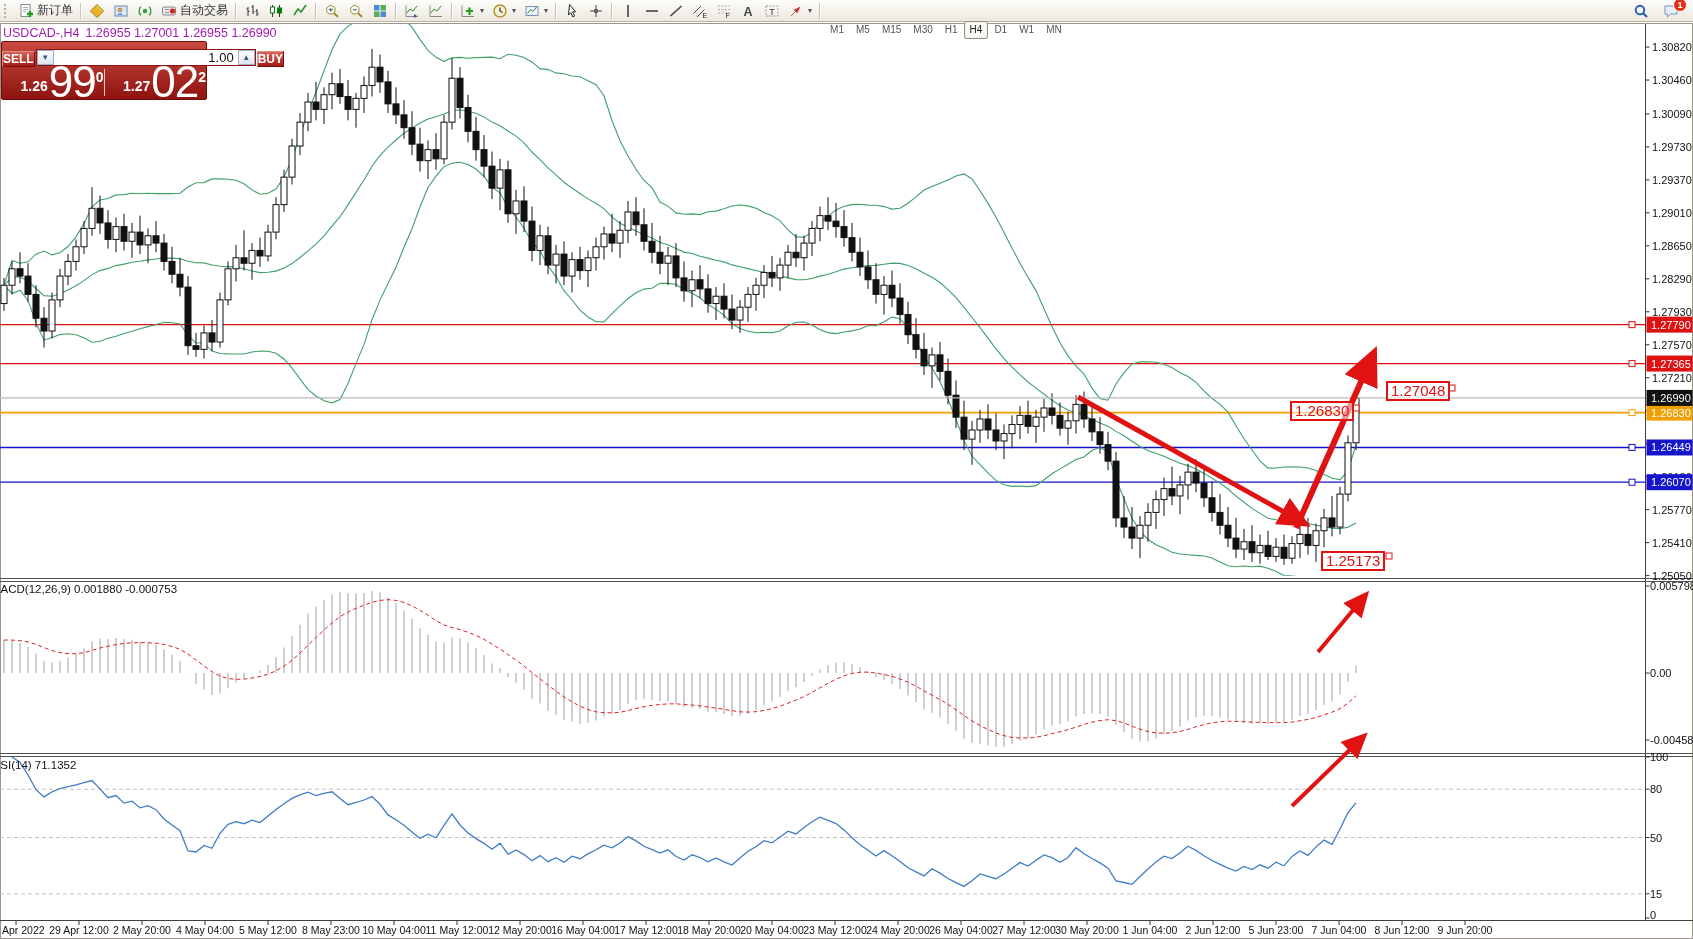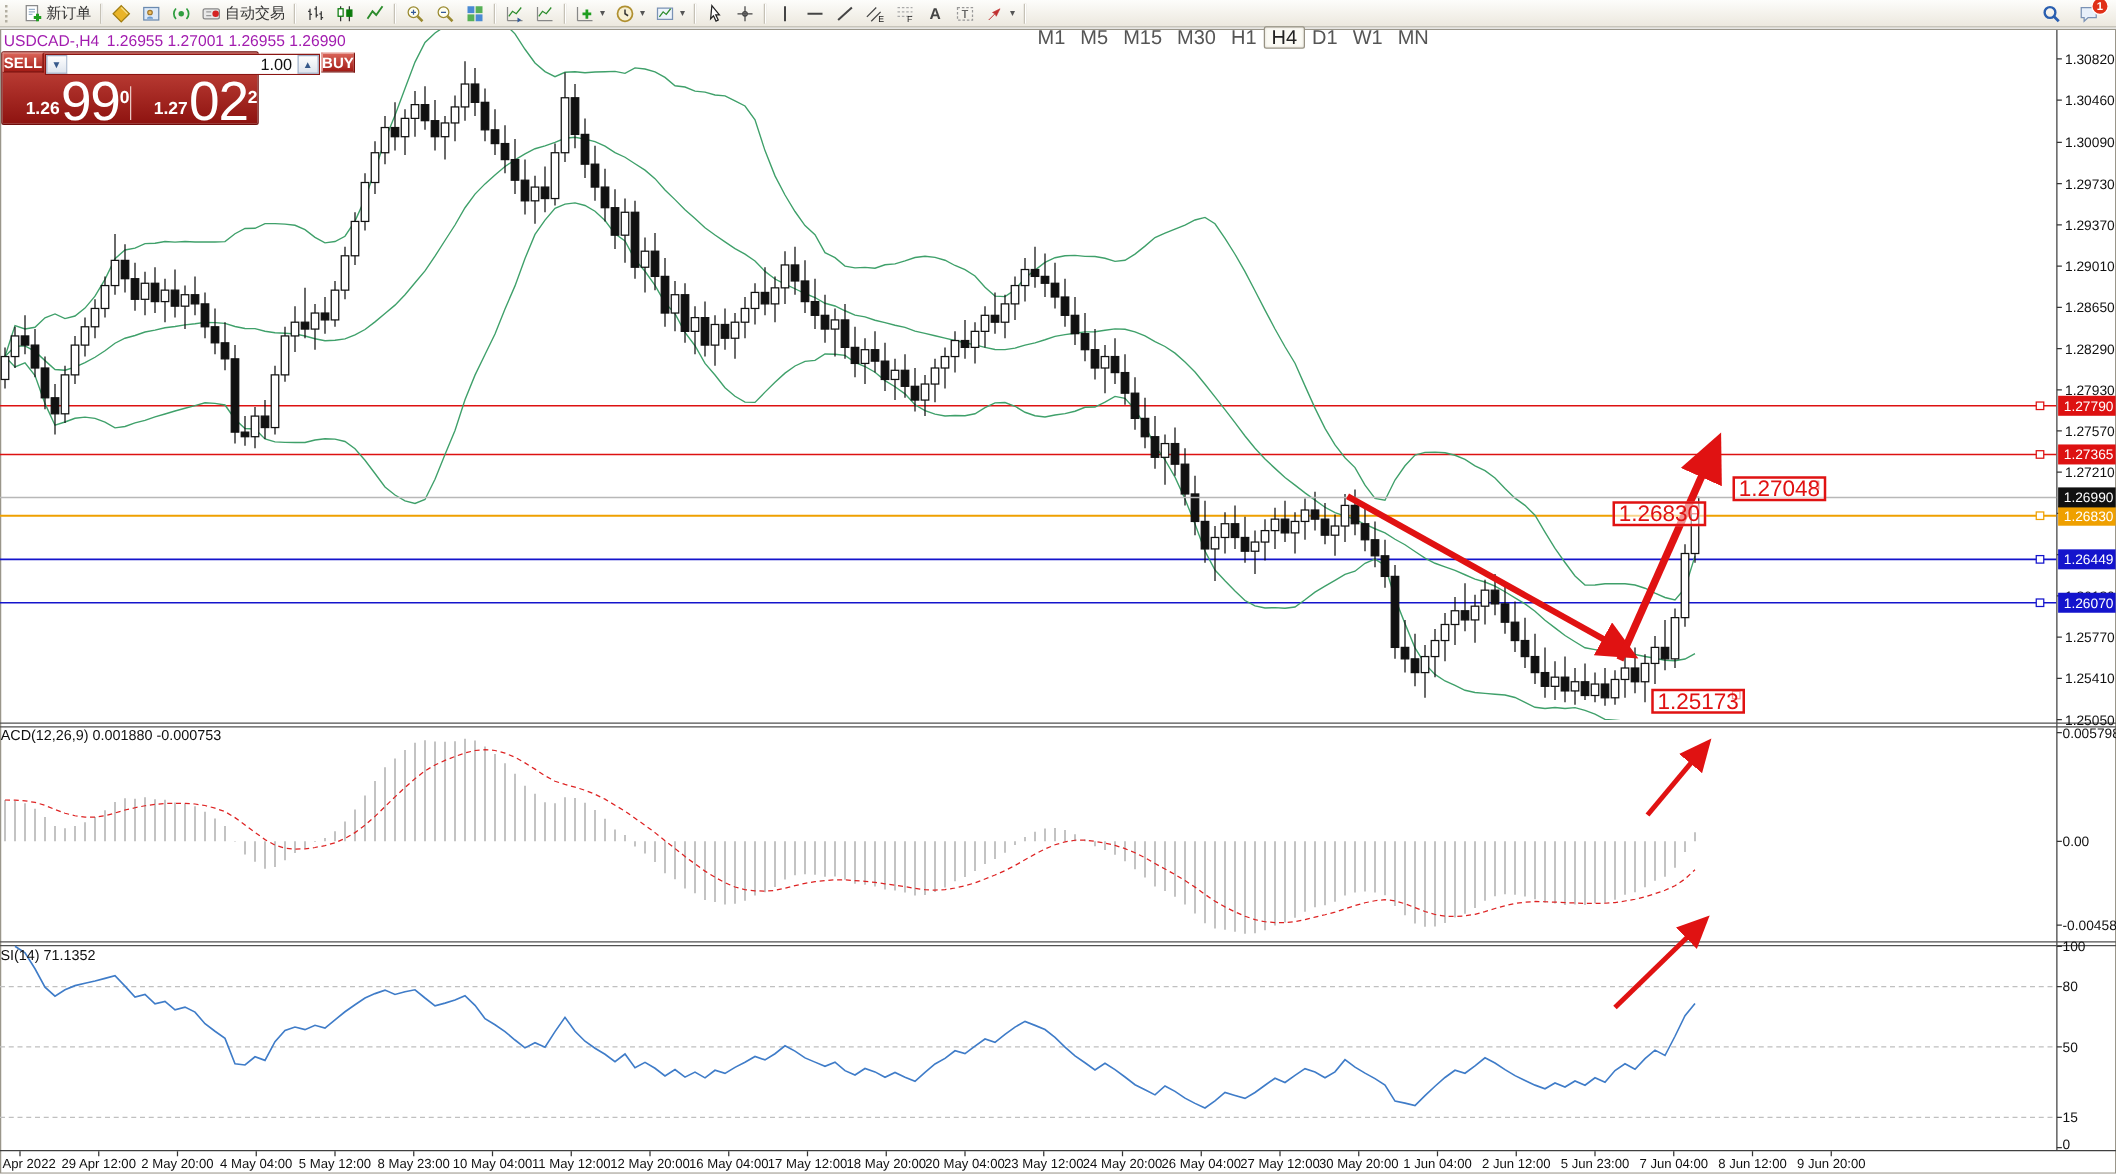--- a/index.html
+++ b/index.html
@@ -8,52 +8,52 @@
 
 #toolbar{position:absolute;left:0;top:0;width:100%;height:22px;z-index:6;
   background:linear-gradient(#fdfdfb,#ece8de);border-bottom:1px solid #b6b2a6;
   display:flex;align-items:center;padding:0 2px;box-sizing:border-box;}
 .tb-handle{width:4px;height:14px;border-left:2px dotted #b3afa2;margin:0 4px 0 2px;}
 .tb-sep{width:1px;height:16px;background:#c6c2b6;border-right:1px solid #fff;margin:0 3px;}
 .tb-btn{height:19px;display:flex;align-items:center;gap:3px;padding:0 3px;border:1px solid transparent;
   border-radius:2px;font-size:12px;color:#333;background:transparent;cursor:default;}
 .tb-btn svg{display:block;}
 .tb-caret{font-size:8px;color:#555;margin-left:1px;}
-.tf-btn{height:18px;padding:0 5px;font-size:16px;color:#555;border:1px solid transparent;border-radius:2px;background:transparent;margin-top:38px;}
+.tf-btn{height:18px;padding:0 5px;font-size:10px;color:#555;border:1px solid transparent;border-radius:2px;background:transparent;margin-top:38px;}
 .tf-btn.active{background:#fbfaf4;border:1px solid #979284;box-shadow:inset 0 0 2px #d8d4c8;color:#222;}
 #tb-right{margin-left:auto;display:flex;align-items:center;gap:6px;padding-right:8px;}
 .badge{position:absolute;right:-5px;top:-4px;background:#e03018;color:#fff;border-radius:7px;
   min-width:12px;height:12px;font-size:9px;line-height:12px;text-align:center;font-weight:bold;border:1px solid #fff;}
 
 #chart-svg{position:absolute;left:0;top:0;z-index:1;}
 .chart-title{position:absolute;left:3px;top:26px;font-size:12.5px;color:#a21caf;z-index:3;}
 .chart-title span{margin-right:6px;}
 .ind-label{position:absolute;font-size:11.5px;color:#111;z-index:3;white-space:nowrap;}
 
 #quote-panel{position:absolute;left:1px;top:41px;width:206px;height:59px;z-index:4;
   background:linear-gradient(#c94a40,#8e1310);border:1px solid #6f0d0b;border-radius:2px;box-sizing:border-box;}
-.qp-row1{display:flex;height:25px;align-items:flex-start;}
+.qp-row1{display:flex;height:25px;align-items:flex-end;}
 .qp-sell,.qp-buy{width:46px;border:1px solid;border-color:#df8d85 #7a100d #7a100d #df8d85;
   background:linear-gradient(#d96257,#a31c16);color:#fff;font-size:12px;font-weight:bold;
   font-family:"Liberation Sans",sans-serif;padding:0;}
 .qp-buy{width:50px;}
 .qp-spin{flex:1;display:flex;align-items:stretch;background:#fff;border:1px solid #8a1512;margin:1px;}
 .qp-spin-btn{width:17px;background:linear-gradient(#fefefe,#dfe5ee);border:1px solid #9fb0c8;
   color:#35588a;font-size:8px;padding:0;}
 .qp-vol{flex:1;border:none;outline:none;text-align:right;font-size:13px;padding:0 4px;min-width:20px;
   font-family:"Liberation Sans",sans-serif;color:#111;}
 .qp-row2{display:flex;height:31px;}
 .qp-price{flex:1;display:flex;align-items:flex-end;justify-content:flex-end;color:#fff;padding-bottom:1px;}
 .qp-div{width:1px;background:#e9c8c4;margin:2px 0;}
 .qp-small{font-size:14px;font-weight:bold;margin-right:1px;margin-bottom:3px;}
 .qp-big{font-size:44px;line-height:30px;letter-spacing:-1px;}
 .qp-sup{font-size:14px;font-weight:bold;position:relative;top:-12px;}
 
 .price-annotation{position:absolute;z-index:3;border:2px solid #e01212;color:#e01212;
-  background:rgba(255,255,255,0.55);font-size:18px;line-height:16px;padding:0 3px;white-space:nowrap;}
+  background:rgba(255,255,255,0.55);font-size:15px;line-height:16px;padding:0 3px;white-space:nowrap;}
 </style>
 </head>
 <body>
 
 <div id="toolbar">
     <span class="tb-handle"></span>
     <button class="tb-btn">
       <span>
         <svg width="16" height="16" viewBox="0 0 16 16">
           <rect x="3" y="1.5" width="9" height="12" fill="#fff" stroke="#8a8a8a"></rect>

